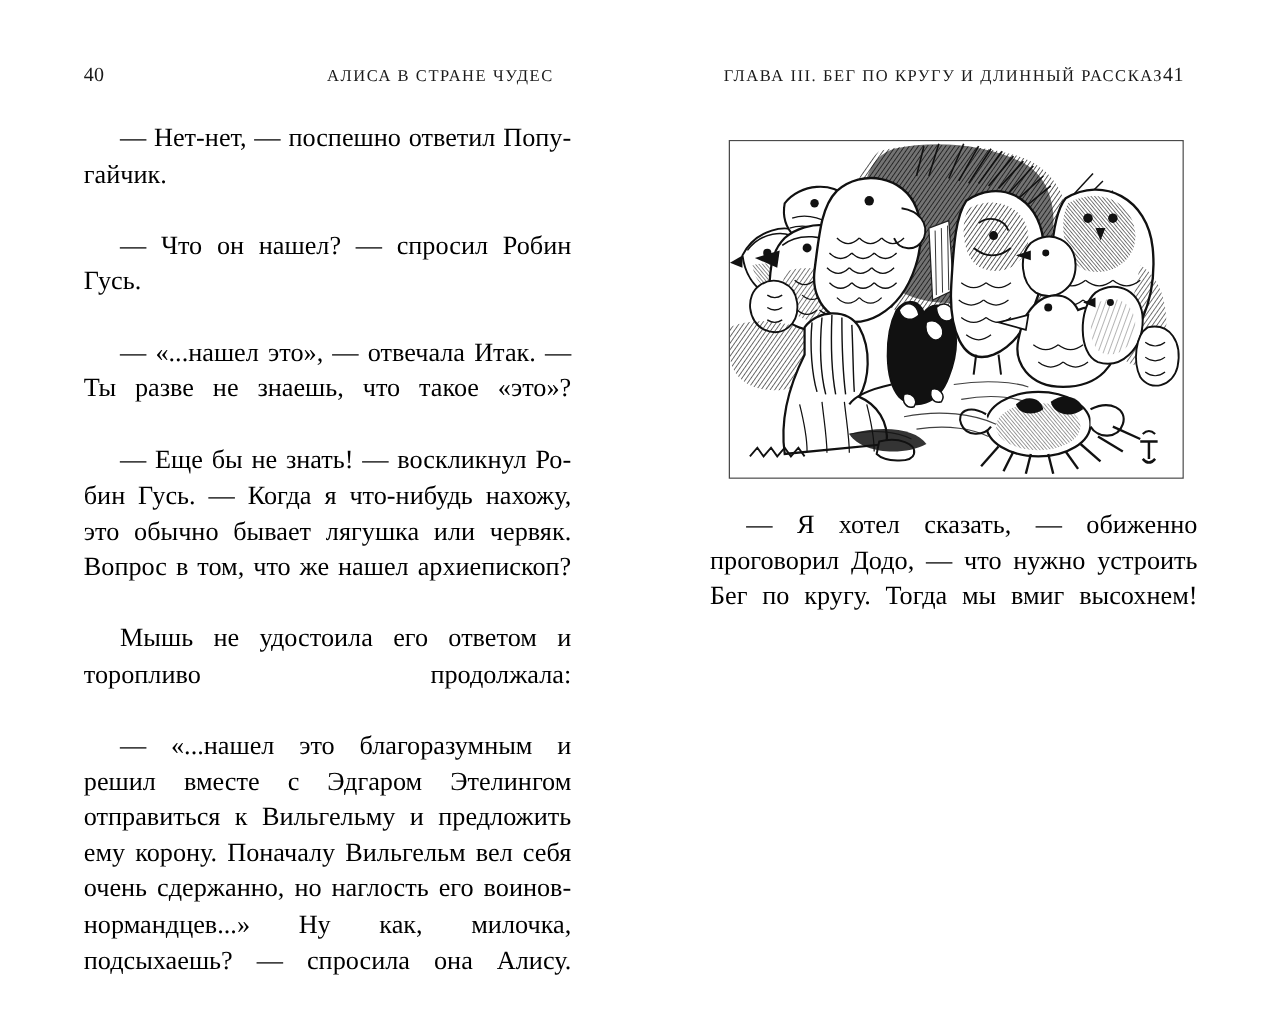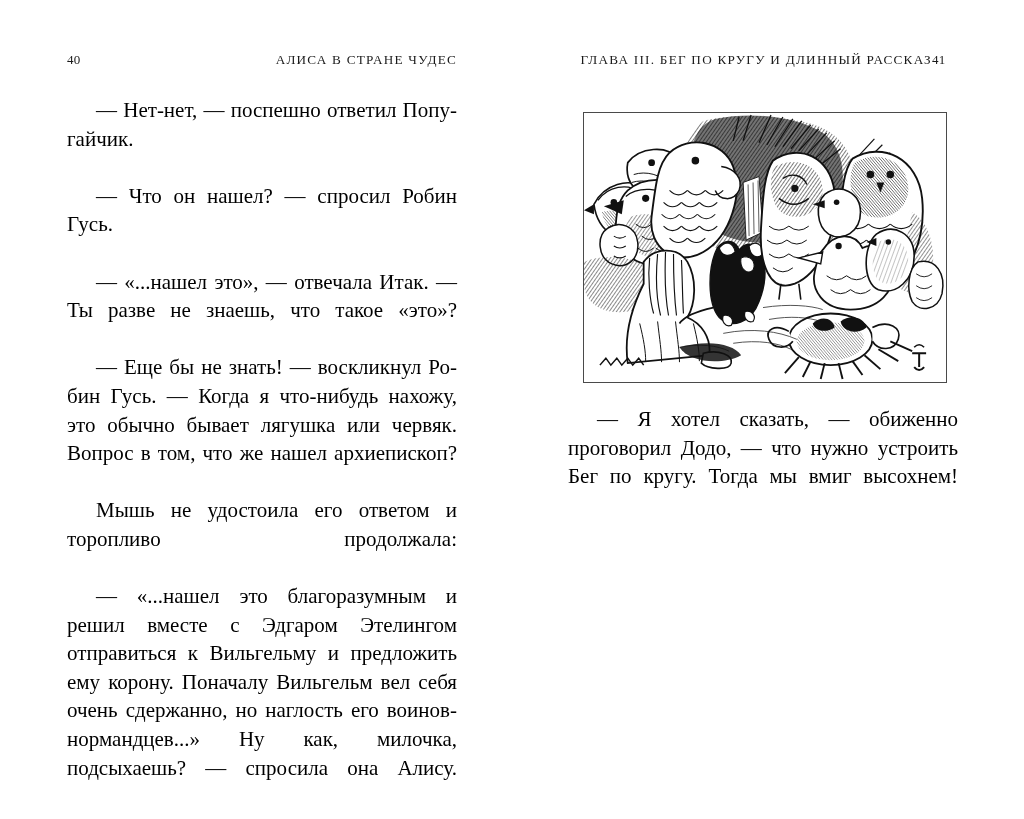--- a/index.html
+++ b/index.html
@@ -27,29 +27,29 @@
     align-items: baseline;
     font-size: 13.5px;
     letter-spacing: 1.15px;
     color: #1a1a1a;
     white-space: nowrap;
   }
   .running-head.left  { left: 67px;  width: 390px; justify-content: space-between; }
   .running-head.right { left: 568px; width: 390px; justify-content: center; }
 
   .folio {
-    font-size: 13px;
+    font-size: 16px;
     letter-spacing: 0.3px;
     font-variant-numeric: lining-nums;
   }
   .head-title {
     font-size: 13.2px;
     letter-spacing: 1.25px;
   }
-  .running-head.left .head-title  { margin-right: 0; }
+  .running-head.left .head-title  { margin-right: 14px; }
   .running-head.right .head-title { margin-left: 0px; }
 
   
   .column {
     position: absolute;
     top: 96px;
     width: 390px;
   }
   .column.left  { left: 67px;  }
   .column.right { left: 568px; }

